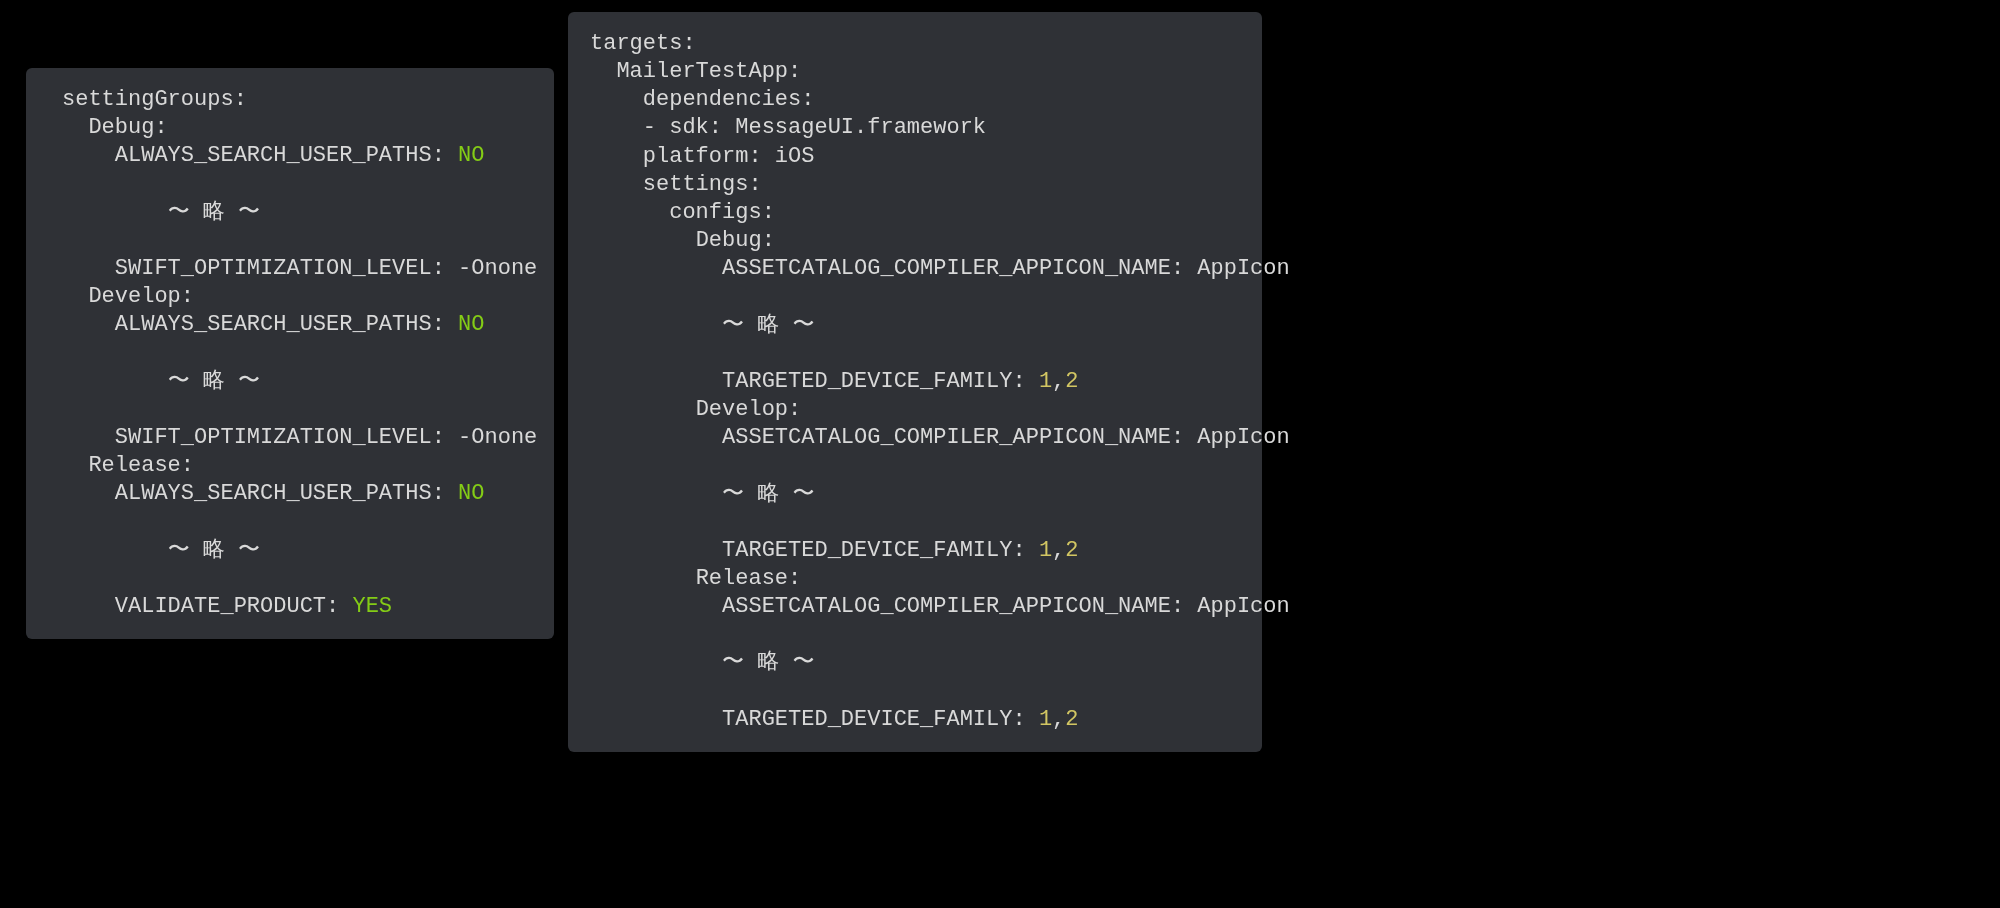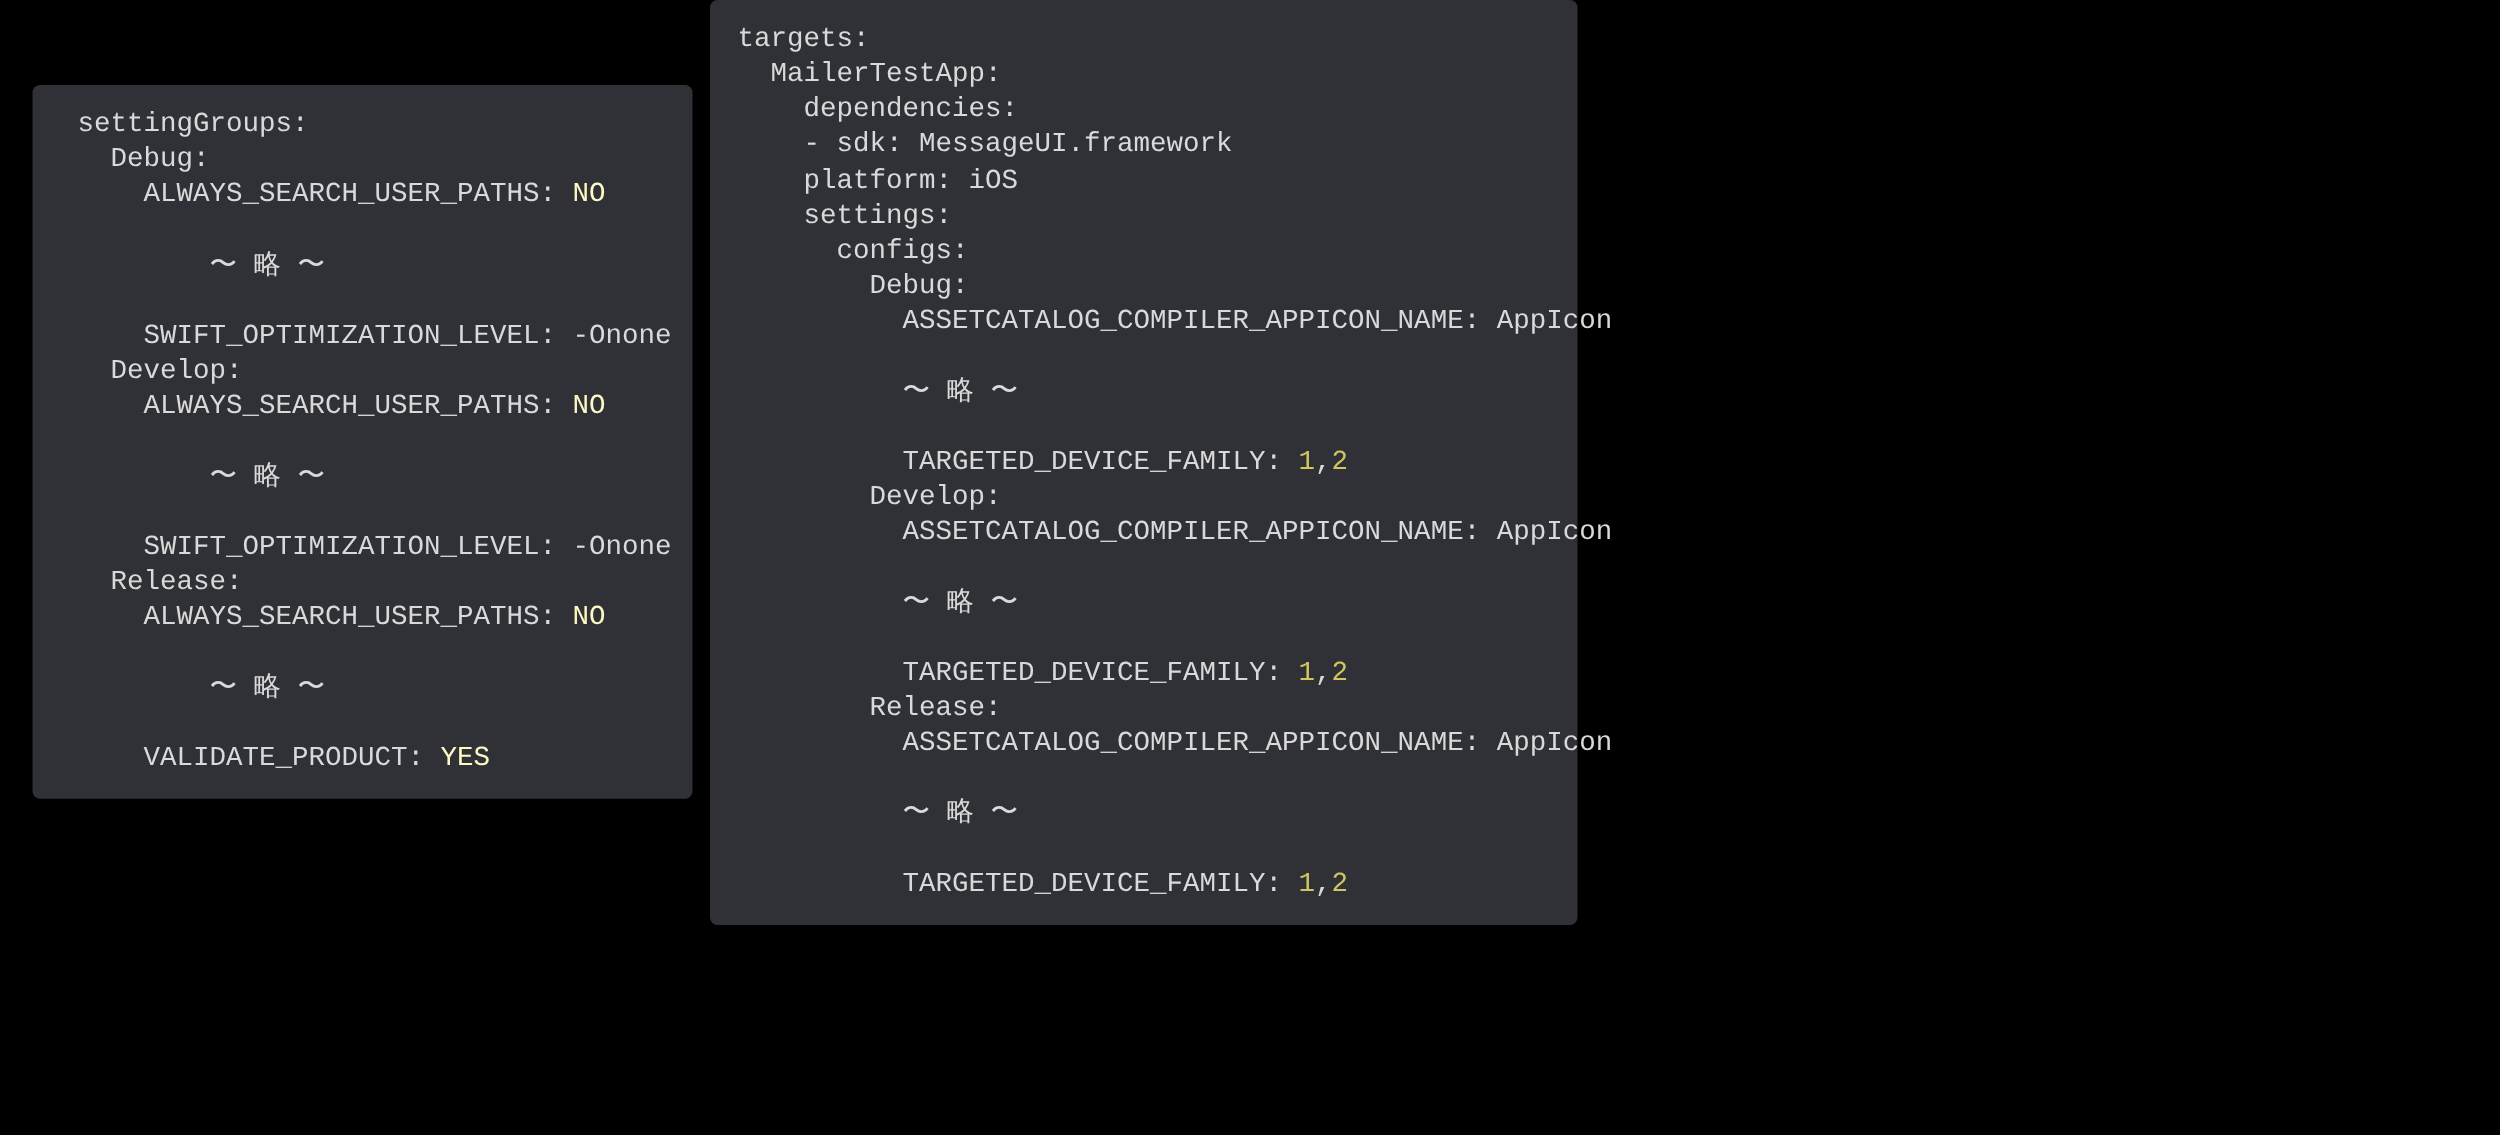--- a/index.html
+++ b/index.html
@@ -23,24 +23,25 @@
       border-radius: 6px;
       white-space: pre;
     }
     .left-block {
       margin-top: 68px;
       margin-left: 26px;
       width: 470px;
       padding-left: 36px;
     }
     .right-block {
+      margin-top: 12px;
       width: 650px;
     }
     .kw { color: #d9d9d9; }
-    .val-bool { color: #fef9c3; }
+    .val-bool { color: #84cc16; }
     .val-num { color: #d2c663; }
     .omit { color: #d9d9d9; }
   </style>
 </head>
 <body>
 
 <div class="code-block left-block" id="left-block"><div><span></span><span class="kw">settingGroups:</span></div><div><span>  </span><span class="kw">Debug:</span></div><div><span>    </span><span class="kw">ALWAYS_SEARCH_USER_PATHS: </span><span class="val-bool">NO</span></div><div>&nbsp;</div><div><span>        </span><span class="omit">〜 略 〜</span></div><div>&nbsp;</div><div><span>    </span><span class="kw">SWIFT_OPTIMIZATION_LEVEL: -Onone</span></div><div><span>  </span><span class="kw">Develop:</span></div><div><span>    </span><span class="kw">ALWAYS_SEARCH_USER_PATHS: </span><span class="val-bool">NO</span></div><div>&nbsp;</div><div><span>        </span><span class="omit">〜 略 〜</span></div><div>&nbsp;</div><div><span>    </span><span class="kw">SWIFT_OPTIMIZATION_LEVEL: -Onone</span></div><div><span>  </span><span class="kw">Release:</span></div><div><span>    </span><span class="kw">ALWAYS_SEARCH_USER_PATHS: </span><span class="val-bool">NO</span></div><div>&nbsp;</div><div><span>        </span><span class="omit">〜 略 〜</span></div><div>&nbsp;</div><div><span>    </span><span class="kw">VALIDATE_PRODUCT: </span><span class="val-bool">YES</span></div></div>
 <div class="code-block right-block" id="right-block"><div><span></span><span class="kw">targets:</span></div><div><span>  </span><span class="kw">MailerTestApp:</span></div><div><span>    </span><span class="kw">dependencies:</span></div><div><span>    </span><span class="kw">- sdk: MessageUI.framework</span></div><div><span>    </span><span class="kw">platform: iOS</span></div><div><span>    </span><span class="kw">settings:</span></div><div><span>      </span><span class="kw">configs:</span></div><div><span>        </span><span class="kw">Debug:</span></div><div><span>          </span><span class="kw">ASSETCATALOG_COMPILER_APPICON_NAME: AppIcon</span></div><div>&nbsp;</div><div><span>          </span><span class="omit">〜 略 〜</span></div><div>&nbsp;</div><div><span>          </span><span class="kw">TARGETED_DEVICE_FAMILY: </span><span class="val-num">1</span><span class="kw">,</span><span class="val-num">2</span></div><div><span>        </span><span class="kw">Develop:</span></div><div><span>          </span><span class="kw">ASSETCATALOG_COMPILER_APPICON_NAME: AppIcon</span></div><div>&nbsp;</div><div><span>          </span><span class="omit">〜 略 〜</span></div><div>&nbsp;</div><div><span>          </span><span class="kw">TARGETED_DEVICE_FAMILY: </span><span class="val-num">1</span><span class="kw">,</span><span class="val-num">2</span></div><div><span>        </span><span class="kw">Release:</span></div><div><span>          </span><span class="kw">ASSETCATALOG_COMPILER_APPICON_NAME: AppIcon</span></div><div>&nbsp;</div><div><span>          </span><span class="omit">〜 略 〜</span></div><div>&nbsp;</div><div><span>          </span><span class="kw">TARGETED_DEVICE_FAMILY: </span><span class="val-num">1</span><span class="kw">,</span><span class="val-num">2</span></div></div>
 
 </body></html>

